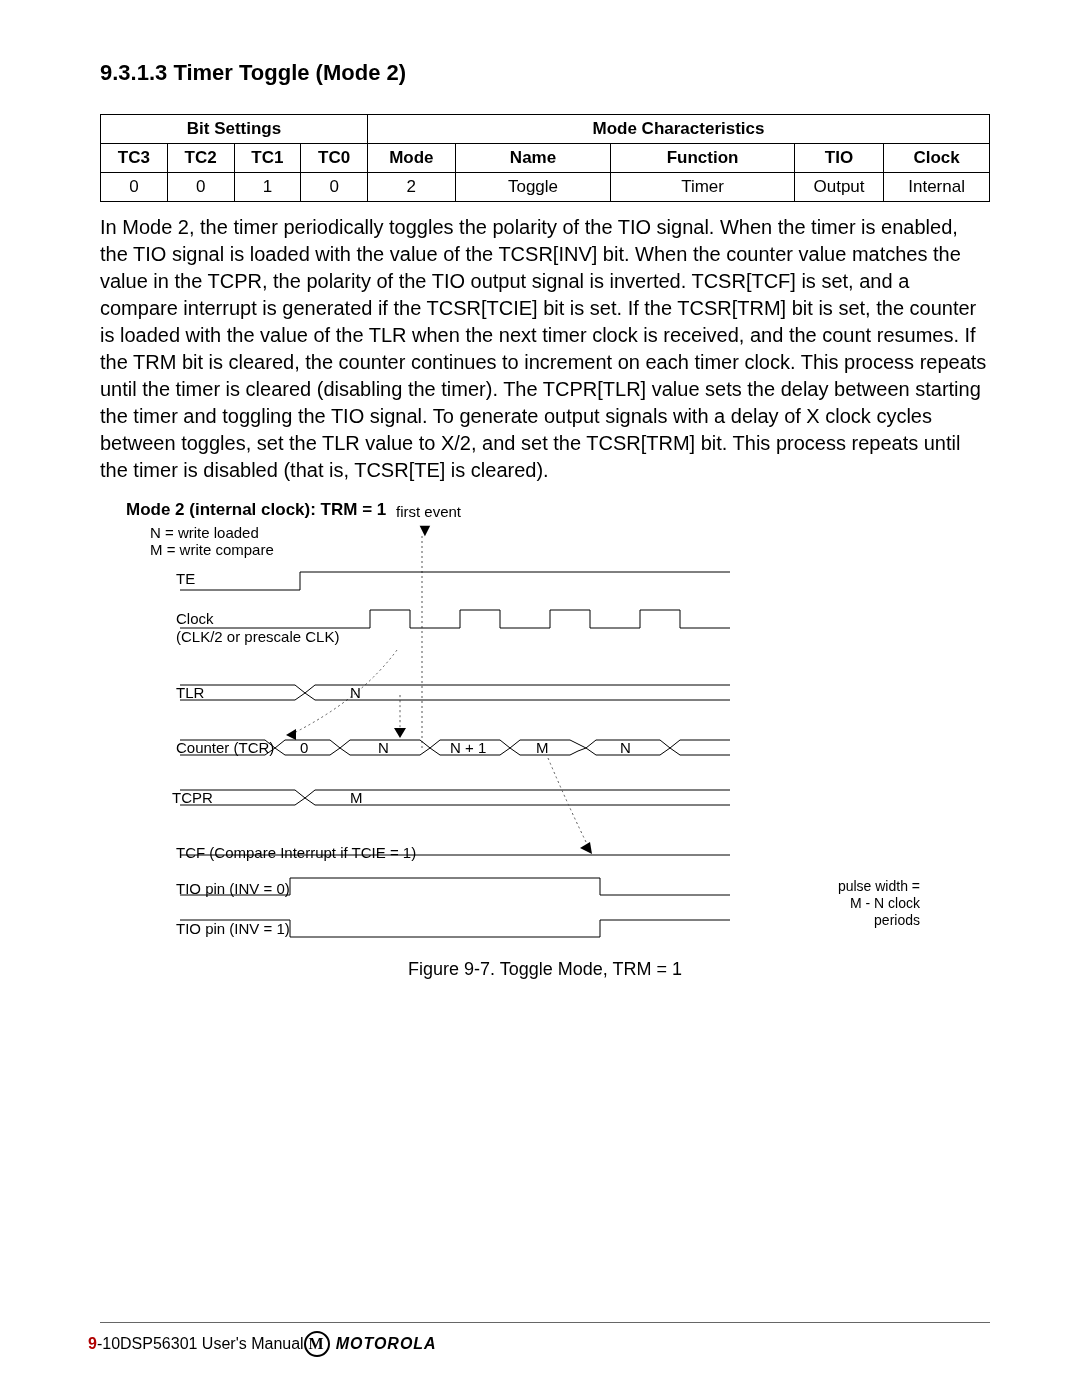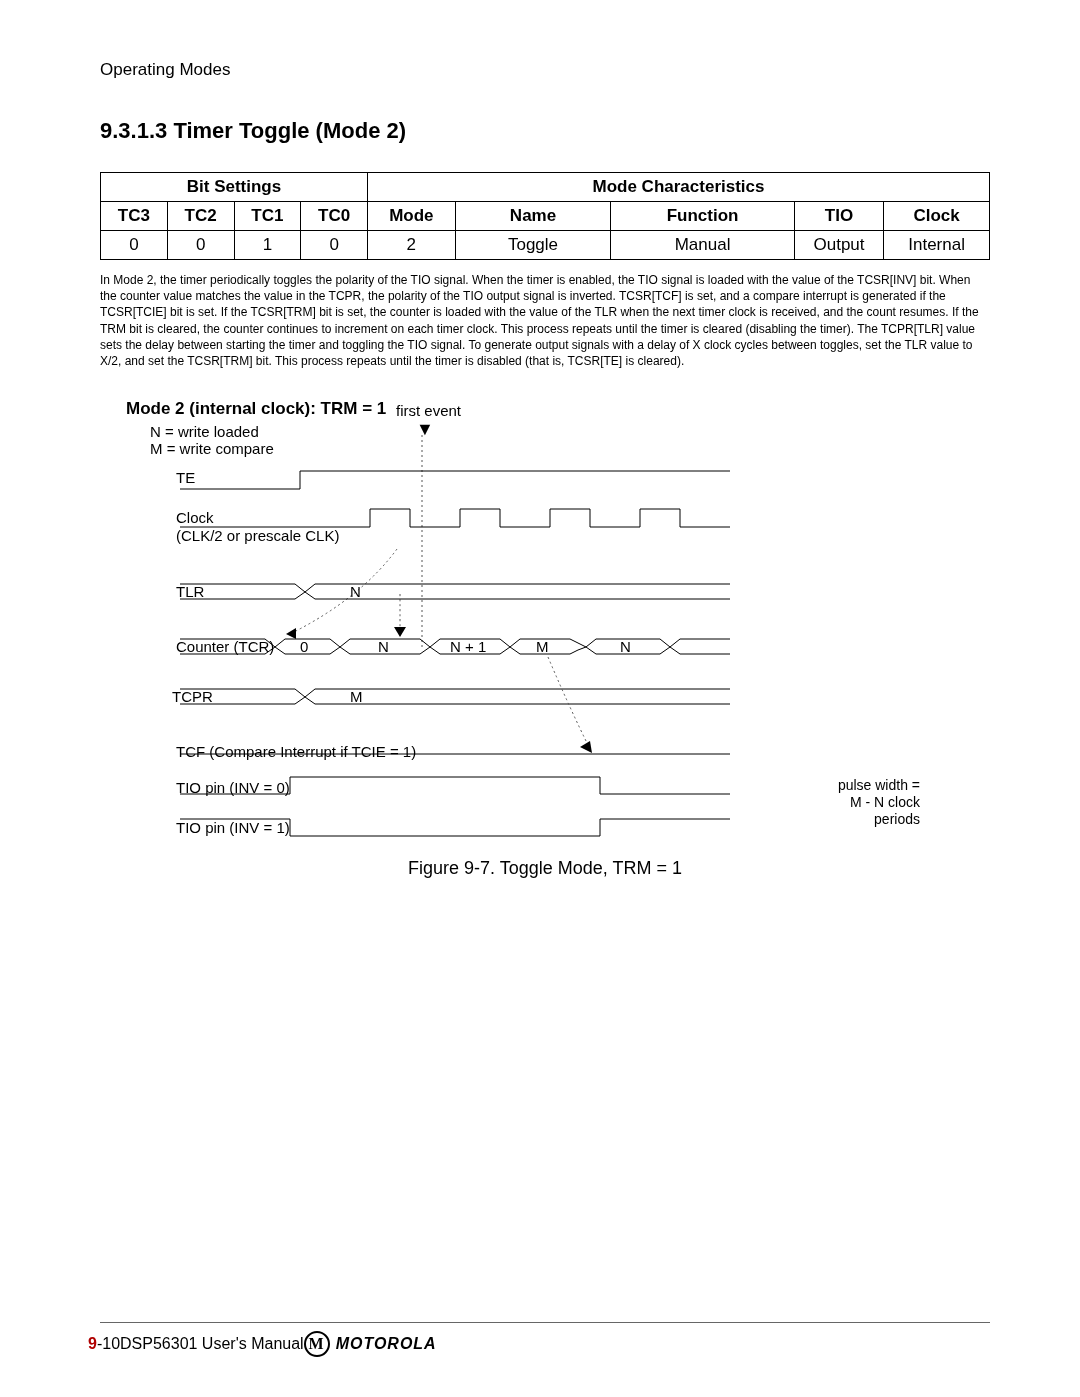--- a/index.html
+++ b/index.html
@@ -31,26 +31,26 @@
     margin-bottom:12px;
   }
   table.bit-table th,table.bit-table td{
     border:1px solid #000;
     padding:4px 8px;
     text-align:center;
     font-weight:normal;
   }
   table.bit-table th{font-weight:bold;}
   .body-text{
-    font-size:12px;
+    font-size:20px;
     line-height:1.35;
     margin-top:10px;
   }
   .figure-area{
-    margin-top:30px;
+    margin-top:16px;
     position:relative;
     height:510px;
   }
   .fig-title{
     position:absolute;left:26px;top:0;
     font-size:17px;font-weight:bold;
   }
   .fig-legend{
     position:absolute;left:50px;top:24px;
     font-size:15px;
@@ -80,21 +80,20 @@
     display:inline-flex;align-items:center;justify-content:center;margin-right:6px;
     font-style:normal;font-weight:bold;font-family:Georgia,serif;
   }
   svg{overflow:visible;}
 </style>
 </head>
 <body>
 
 <div class="page">
 
-  <div class="running-head">Operating Modes</div>
 
   <div class="section-title">
     <span>9.3.1.3</span>
     <span> </span>
     <span>Timer Toggle (Mode 2)</span>
   </div>
 
   <table class="bit-table">
     <tbody>
         <tr>
@@ -112,21 +111,21 @@
       <th style="width:80px">TIO</th>
       <th style="width:100px">Clock</th>
     </tr>
     <tr>
       <td>0</td>
       <td>0</td>
       <td>1</td>
       <td>0</td>
       <td>2</td>
       <td>Toggle</td>
-      <td>Manual</td>
+      <td>Timer</td>
       <td>Output</td>
       <td>Internal</td>
     </tr>
   </tbody>
     </table>
 
   <div class="body-text">In Mode 2, the timer periodically toggles the polarity of the TIO signal. When the timer is enabled, the TIO signal is loaded with the value of the TCSR[INV] bit. When the counter value matches the value in the TCPR, the polarity of the TIO output signal is inverted. TCSR[TCF] is set, and a compare interrupt is generated if the TCSR[TCIE] bit is set. If the TCSR[TRM] bit is set, the counter is loaded with the value of the TLR when the next timer clock is received, and the count resumes. If the TRM bit is cleared, the counter continues to increment on each timer clock. This process repeats until the timer is cleared (disabling the timer). The TCPR[TLR] value sets the delay between starting the timer and toggling the TIO signal. To generate output signals with a delay of X clock cycles between toggles, set the TLR value to X/2, and set the TCSR[TRM] bit. This process repeats until the timer is disabled (that is, TCSR[TE] is cleared).</div>
 
   <div class="figure-area">
     <div class="fig-title">Mode 2 (internal clock): TRM = 1</div>

